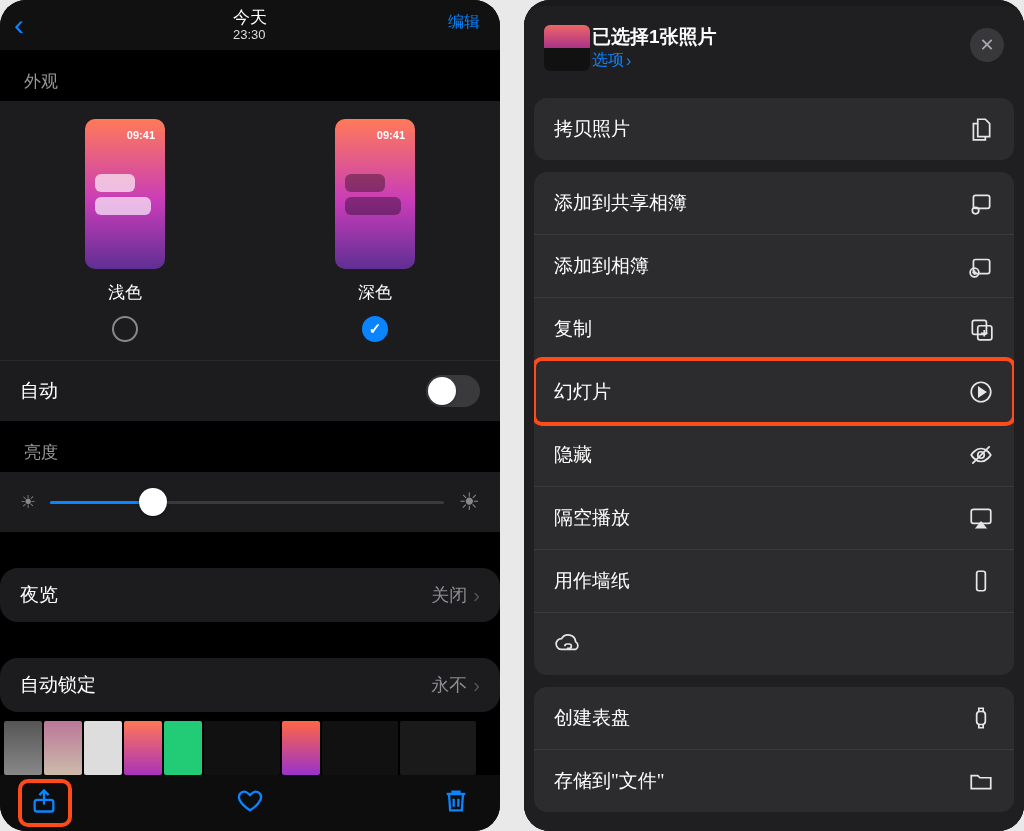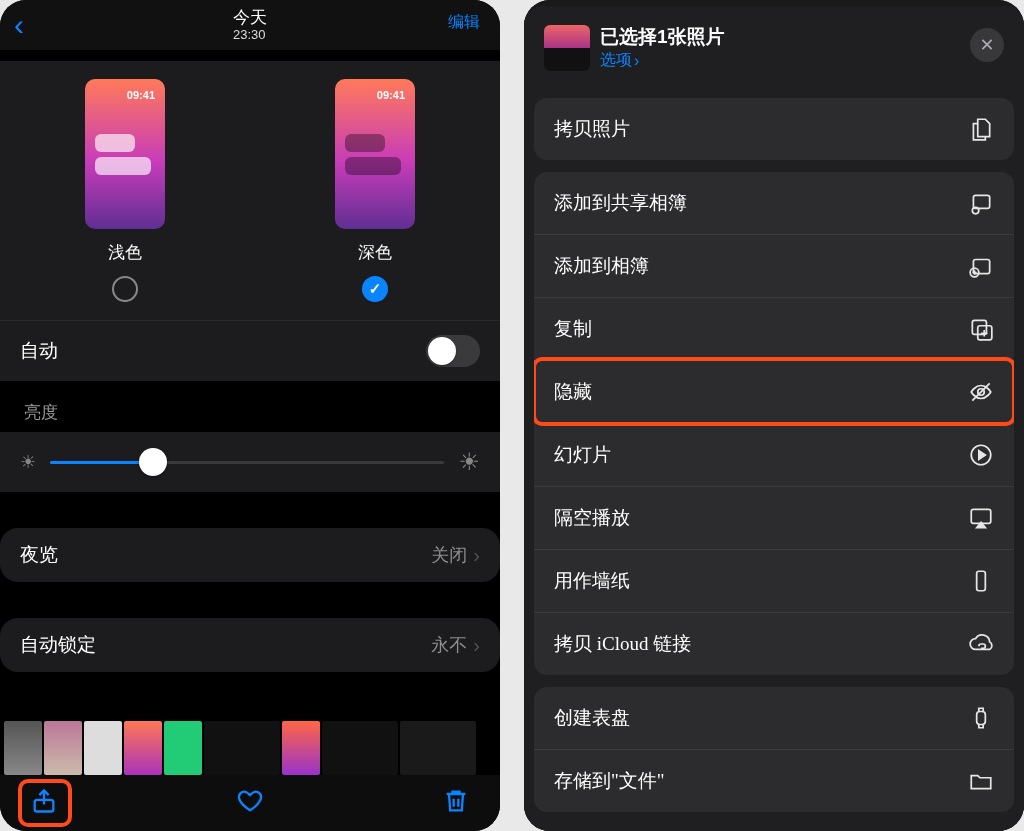--- a/index.html
+++ b/index.html
@@ -9,21 +9,21 @@
   
   
   .navbar { position:relative; display:flex; align-items:center; justify-content:center; height:50px; background:#111; }
   .nav-back { position:absolute; left:14px; top:8px; color:#0a84ff; font-size:30px; font-weight:300; }
   .nav-title { text-align:center; line-height:1.15; font-size:17px; padding-top:0; }
   .nav-time  { font-size:13px; color:#ddd; }
   .nav-edit  { position:absolute; right:20px; top:12px; color:#0a84ff; font-size:16px; }
 
   .section-label { color:#9a9a9a; font-size:17px; padding:20px 24px 8px; }
   
-  .appearance { display:flex; background:#1c1c1e; padding:18px 0 18px;margin-top:11px; }
+  .appearance { display:flex; background:#1c1c1e; padding:18px 0 18px; }
   .ap-col { flex:1; display:flex; flex-direction:column; align-items:center; gap:12px; }
   .ap-thumb { width:80px; height:150px; border-radius:10px; background:linear-gradient(180deg,#ff7a59,#c83cb9 55%,#5f2f93); position:relative; overflow:hidden; }
   .ap-thumb::before { content:"09:41"; position:absolute; top:10px; right:10px; font-size:11px; color:#fff; font-weight:600; }
   .ap-thumb .wid { position:absolute; left:10px; border-radius:6px; }
   .ap-thumb .wid.a { top:55px; width:40px; height:18px; }
   .ap-thumb .wid.b { top:78px; width:56px; height:18px; }
   .ap-thumb.light .wid { background:rgba(255,255,255,.65); }
   .ap-thumb.dark  .wid { background:rgba(0,0,0,.35); }
   .ap-label { font-size:17px; }
   .ap-radio { width:26px; height:26px; border-radius:50%; border:2px solid #888; }
@@ -59,21 +59,21 @@
   .thumbs .t:nth-child(9){background:#1a1a1a;}
 
   .bottombar { position:absolute; bottom:0; left:0; right:0; height:56px; background:#0d0d0d; display:flex; align-items:center; justify-content:space-between; padding:0 30px; }
   .bottombar svg { width:28px; height:28px; stroke:#0a84ff; fill:none; stroke-width:2; }
   .hl-box { position:absolute; border:4px solid #ff4a1a; border-radius:10px; pointer-events:none; }
   .hl-share { left:18px; bottom:4px; width:54px; height:48px; }
 
   
   .sheet-backdrop { position:absolute; inset:0; background:#1a1a1a; }
   .sheet { position:absolute; left:0; right:0; top:6px; bottom:0; background:#1f1f22; border-radius:18px 18px 0 0; overflow:hidden; }
-  .sheet-header { display:flex; align-items:center; gap:10px; padding:18px 20px 18px; position:relative; }
+  .sheet-header { display:flex; align-items:center; gap:2px; padding:18px 20px 18px; position:relative; }
   .sheet-thumb { width:46px; height:46px; border-radius:6px; background:#333; background:linear-gradient(#e66,#a38 50%,#111 50%); }
   .sheet-title { font-size:19px; font-weight:600; }
   .sheet-sub { color:#0a84ff; font-size:16px; display:inline-flex; align-items:center; gap:2px; }
   .sheet-close { position:absolute; right:20px; top:22px; width:34px; height:34px; border-radius:50%; background:#38383b; display:flex; align-items:center; justify-content:center; color:#a8a8ad; font-size:18px; }
   
   .sheet-body { position:absolute; top:92px; left:10px; right:10px; bottom:0; overflow:hidden;font-family:Liberation Serif, serif; }
   .group { background:#2c2c2e; border-radius:13px; margin-bottom:12px; }
   .group .item { display:flex; align-items:center; justify-content:space-between; padding:18px 20px; font-size:19px; border-top:1px solid #3a3a3c; position:relative; }
   .group .item:first-child { border-top:none; }
   .group .item svg { width:26px; height:26px; stroke:#e6e6e6; fill:none; stroke-width:1.6; }
@@ -87,20 +87,21 @@
     <div class="navbar">
       <span class="nav-back">‹</span>
       <div>
         <div class="nav-title">今天</div>
         <div class="nav-time">23:30</div>
       </div>
       <span class="nav-edit">编辑</span>
     </div>
 
     <div>
+      <div class="section-label">外观</div>
       <div class="appearance">
         <div class="ap-col">
           <div class="ap-thumb light">
               <div class="wid a"></div>
               <div class="wid b"></div>
             </div>
           <span class="ap-label">浅色</span>
           <span class="ap-radio"></span>
         </div>
         <div class="ap-col">
@@ -223,49 +224,48 @@
             </div>
             <div class="item">
               <span>复制</span>
               <svg viewBox="0 0 24 24">
                 <rect x="4" y="4" width="13" height="13" rx="2"></rect>
                 <rect x="9" y="9" width="13" height="13" rx="2"></rect>
                 <path d="M15 13v6M12 16h6"></path>
               </svg>
             </div>
             <div class="item">
+              <span>幻灯片</span>
+              <svg viewBox="0 0 24 24">
+                <circle cx="12" cy="12" r="9"></circle>
+                <path d="M10 8l6 4-6 4z" fill="#e6e6e6"></path>
+              </svg>
+            </div>
+            <div class="item">
               <span>隐藏</span>
               <svg viewBox="0 0 24 24">
                 <path d="M3 12s3.5-6 9-6 9 6 9 6-3.5 6-9 6-9-6-9-6z"></path>
                 <circle cx="12" cy="12" r="3"></circle>
                 <path d="M4 20 20 4"></path>
               </svg>
             </div>
             <div class="item">
-              <span>幻灯片</span>
-              <svg viewBox="0 0 24 24">
-                <circle cx="12" cy="12" r="9"></circle>
-                <path d="M10 8l6 4-6 4z" fill="#e6e6e6"></path>
-              </svg>
-            </div>
-            <div class="item">
               <span>隔空播放</span>
               <svg viewBox="0 0 24 24">
                 <rect x="3" y="4" width="18" height="13" rx="2"></rect>
                 <path d="M8 21l4-5 4 5z" fill="#e6e6e6"></path>
               </svg>
             </div>
             <div class="item">
               <span>用作墙纸</span>
               <svg viewBox="0 0 24 24">
                 <rect x="8" y="3" width="8" height="18" rx="2"></rect>
               </svg>
             </div>
             <div class="item">
-              <span>拷贝 iCloud 链接</span>
               <svg viewBox="0 0 24 24">
                 <path d="M7 17a5 5 0 010-10 7 7 0 0113 3 4 4 0 010 7H7z"></path>
                 <path d="M10 14a2 2 0 012-2h2a2 2 0 010 4h-2"></path>
               </svg>
             </div>
           </div>
           <div class="group">
             <div class="item">
               <span>创建表盘</span>
               <svg viewBox="0 0 24 24">

